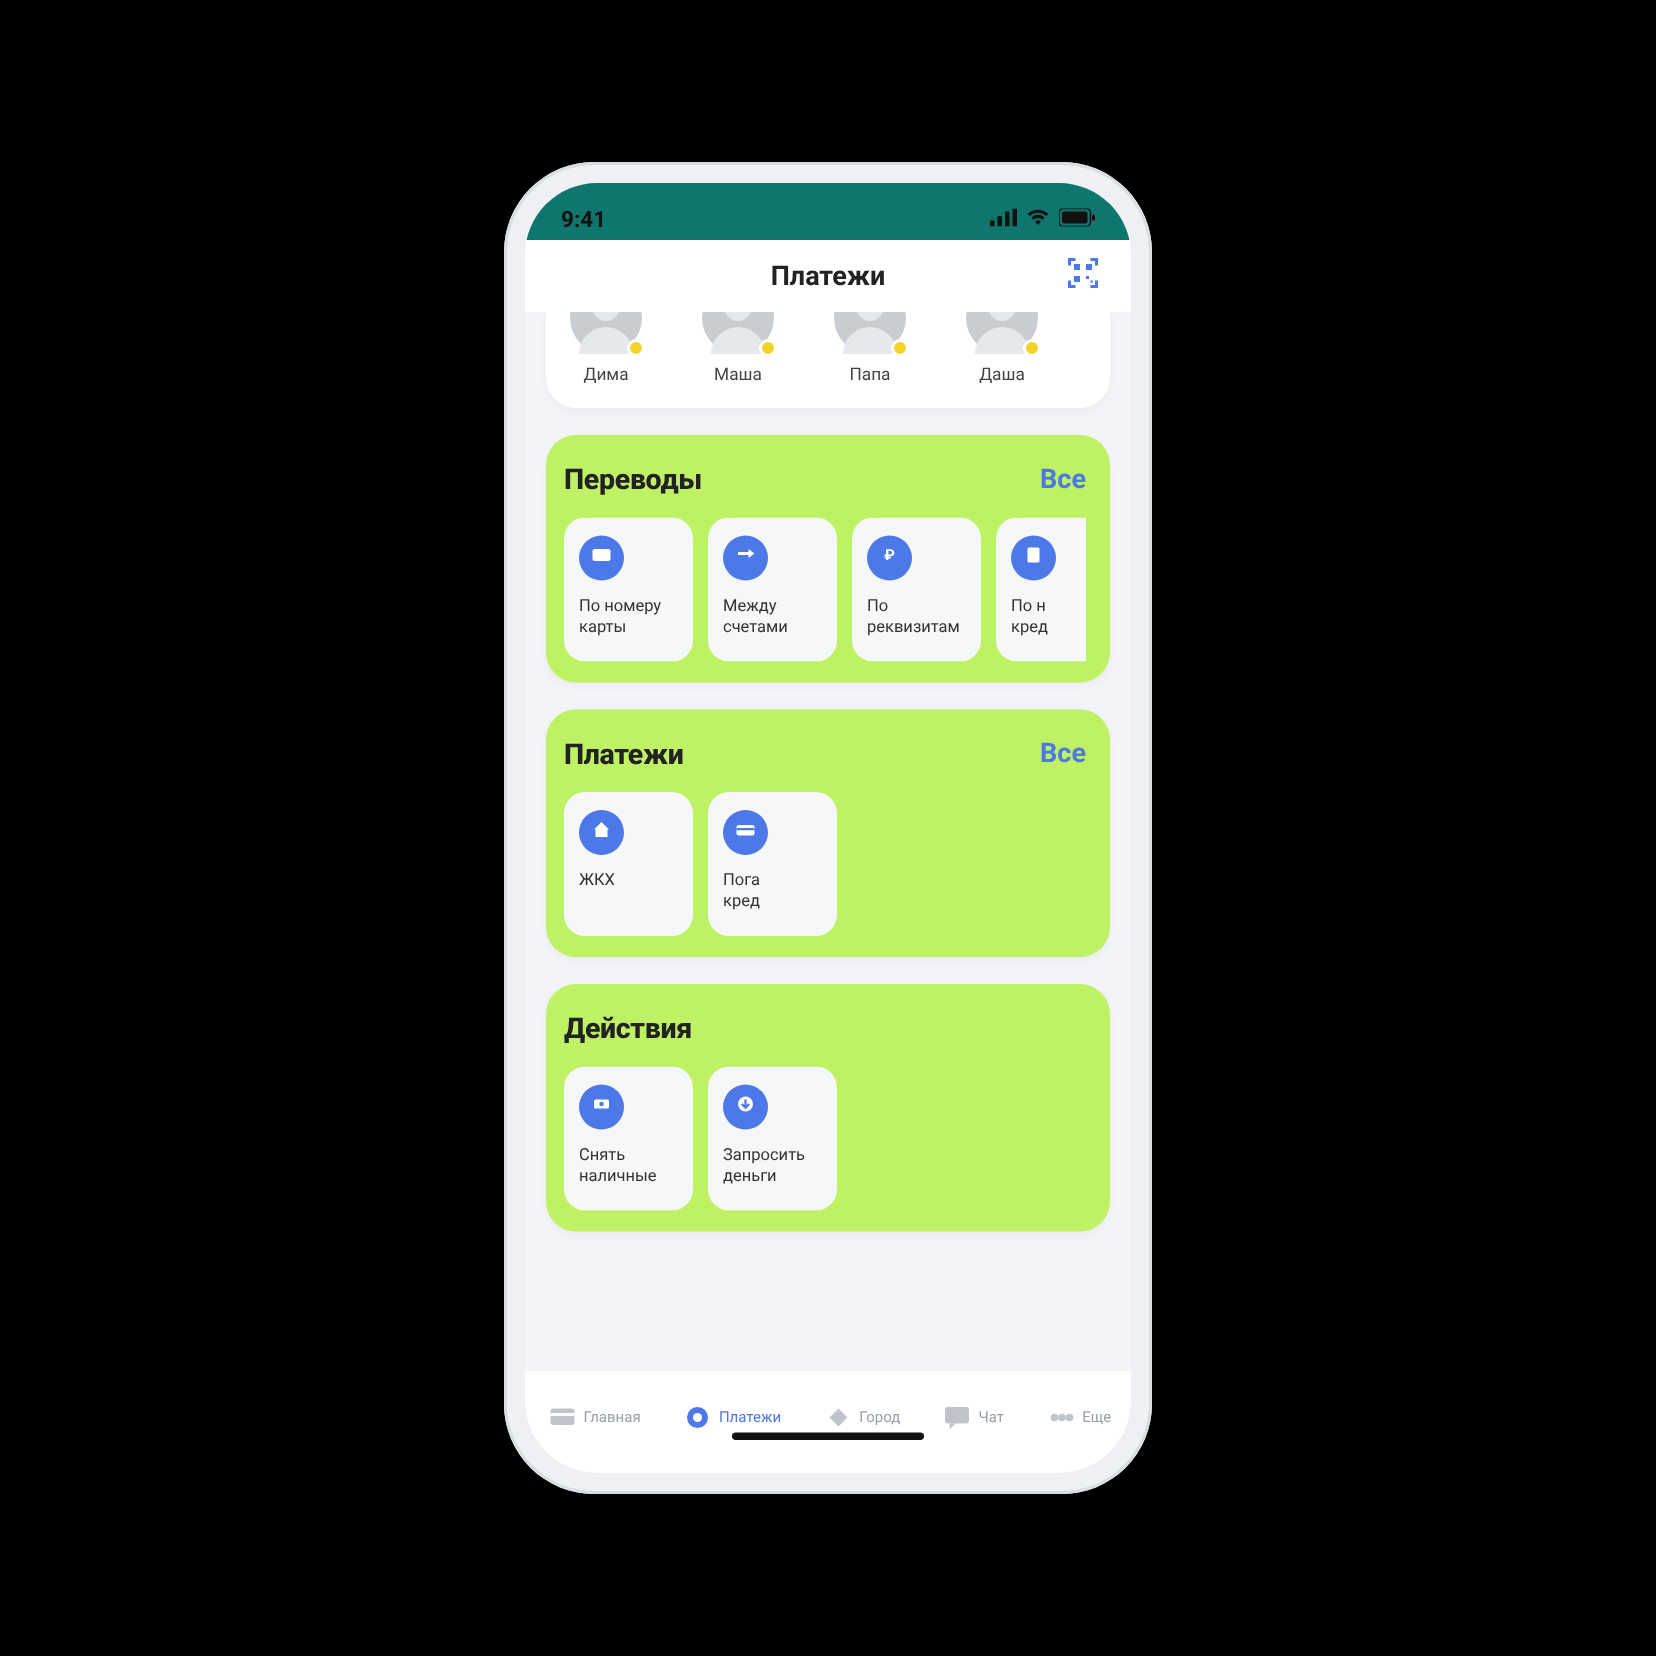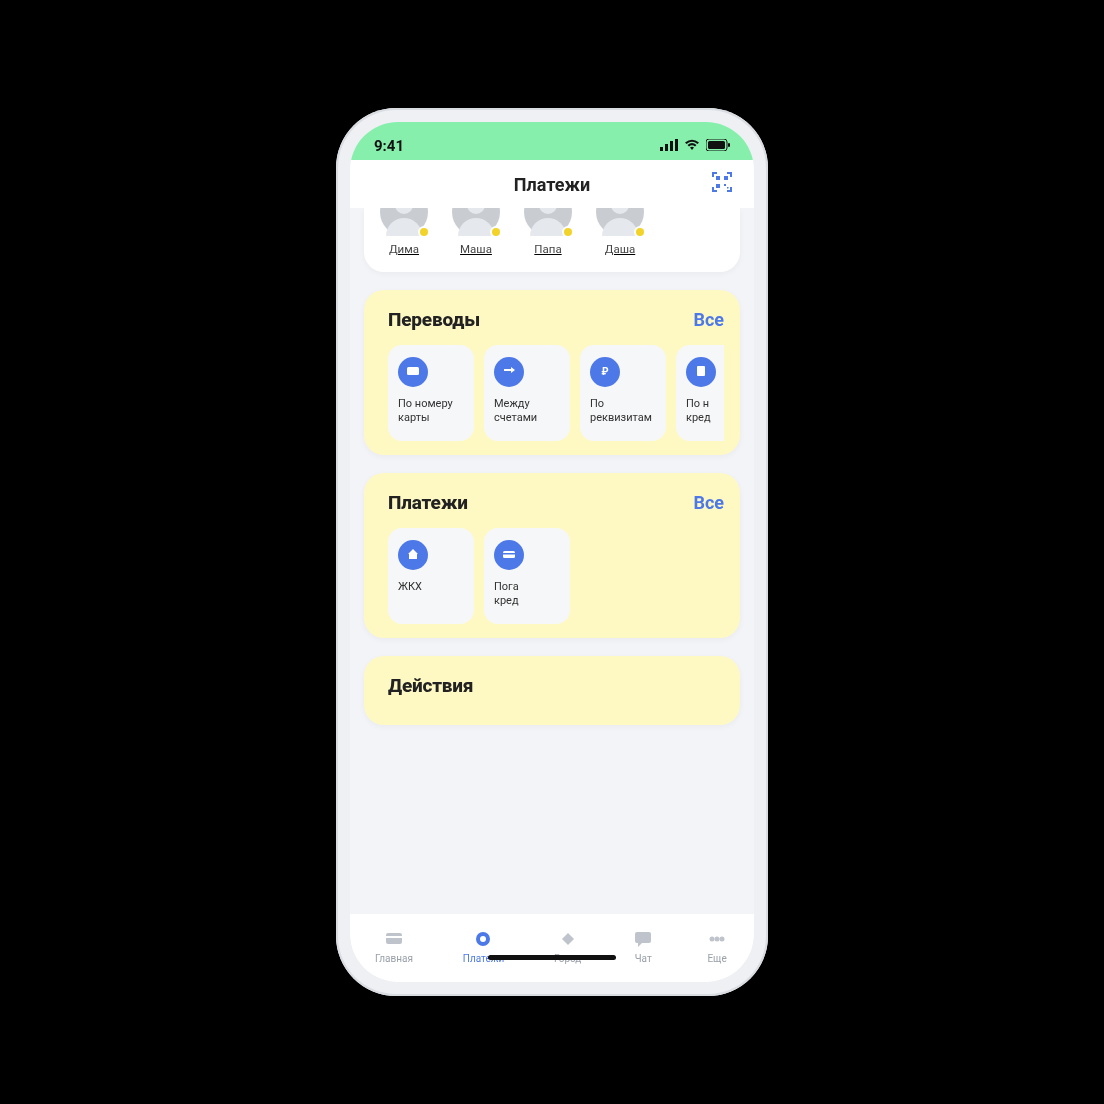--- a/index.html
+++ b/index.html
@@ -34,21 +34,21 @@
   }
   .statusbar {
     height: 38px;
     padding: 10px 24px 0 24px;
     display: flex;
     align-items: center;
     justify-content: space-between;
     font-weight: 700;
     font-size: 15px;
     color: #111;
-    background: #86efac;
+    background: #0f766e;
   }
   .status-icons { display: flex; gap: 6px; align-items: center; }
   .navbar {
     height: 48px;
     background: #fff;
     display: flex;
     align-items: center;
     justify-content: center;
     position: relative;
   }
@@ -63,36 +63,35 @@
     display: flex;
     align-items: center;
     justify-content: center;
   }
   .content {
     flex: 1;
     overflow: hidden;
     padding: 0 14px;
   }
   .card {
-    background: #fef9c3;
+    background: #bef264;
     border-radius: 20px;
     margin-top: 18px;
-    padding: 18px 16px 14px 24px;
+    padding: 18px 16px 14px 12px;
     box-shadow: 0 2px 6px rgba(0,0,0,0.04);
   }
   .contacts-card {
     background: #fff;
     border-radius: 0 0 20px 20px;
     padding: 0 16px 16px 16px;
     box-shadow: 0 2px 6px rgba(0,0,0,0.04);
   }
   .contacts-row {
     display: flex;
-    gap: 24px;
-    text-decoration: underline;
+    gap: 40px;
   }
   .contact {
     display: flex;
     flex-direction: column;
     align-items: center;
     gap: 6px;
   }
   .avatar-wrap { position: relative; width: 48px; height: 28px; overflow: hidden; }
   .avatar {
     position: absolute;
@@ -162,21 +161,21 @@
     height: 68px;
     padding-bottom: 6px;
     background: #fff;
     display: flex;
     align-items: center;
     justify-content: space-around;
     border-radius: 0 0 48px 48px;
   }
   .tab {
     display: flex;
-    flex-direction: column;
+    flex-direction: row;
     align-items: center;
     gap: 2px;
     font-size: 10px;
     color: #9aa0aa;
   }
   .tab.active { color: #4d78e8; }
   .tab-icon {
     width: 24px; height: 24px;
     display: flex; align-items: center; justify-content: center;
     color: inherit;
@@ -340,20 +339,40 @@
             <span class="tile-label" style="white-space:pre-line">Пога
 кред</span>
           </div>
         </div>
       </div>
 
       <div class="card">
         <div class="section-head">
           <span class="section-title">Действия</span>
         </div>
+        <div class="tile-row">
+          <div class="tile">
+            <div class="tile-icon">
+                <span><svg width="14" height="14" viewBox="0 0 14 14">
+                    <rect x="2" y="4" width="10" height="6" rx="1" fill="#fff"></rect>
+                    <circle cx="7" cy="7" r="1.5" fill="#4d78e8"></circle>
+                  </svg></span>
+              </div>
+            <span class="tile-label">Снять наличные</span>
+          </div>
+          <div class="tile">
+            <div class="tile-icon">
+                <span><svg width="14" height="14" viewBox="0 0 14 14">
+                    <circle cx="7" cy="7" r="5" fill="#fff"></circle>
+                    <path d="M7 4 V9 M4.5 7 L7 9.5 L9.5 7" stroke="#4d78e8" stroke-width="1.5" fill="none"></path>
+                  </svg></span>
+              </div>
+            <span class="tile-label">Запросить деньги</span>
+          </div>
+        </div>
       </div>
 
     </div>
 
     <div class="tabbar">
       <div class="tab">
         <span class="tab-icon">
             <svg width="22" height="22" viewBox="0 0 22 22">
               <rect x="3" y="5" width="16" height="11" rx="2" fill="#bfc3cb"></rect>
               <rect x="3" y="8" width="16" height="2" fill="#fff"></rect>

